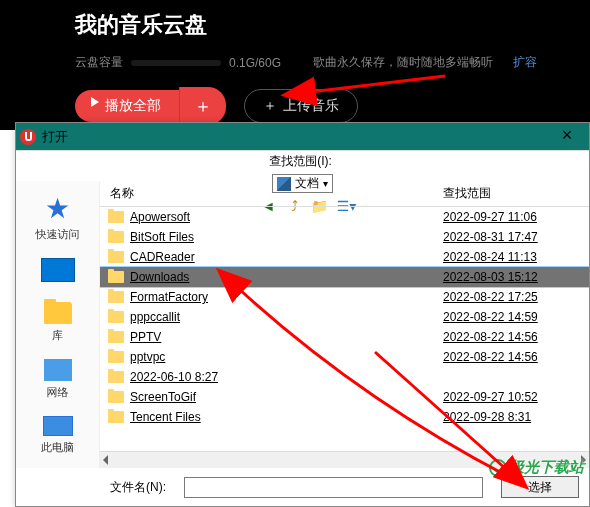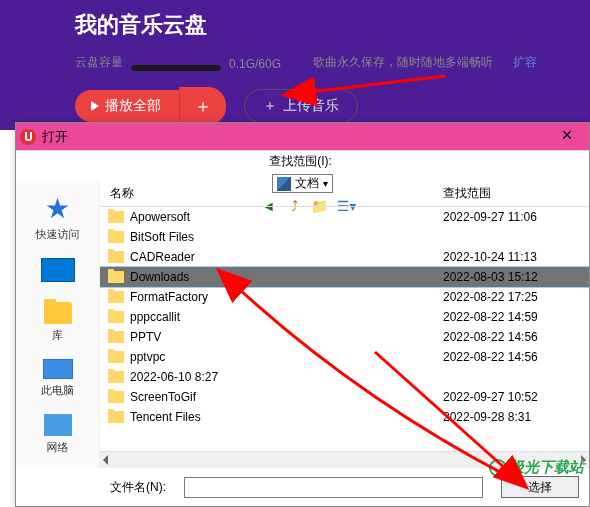--- a/index.html
+++ b/index.html
@@ -1,32 +1,32 @@
 <!DOCTYPE html>
 <html><head>
 <meta charset="utf-8">
 <style>
 * { margin: 0; padding: 0; box-sizing: border-box; }
 body { width: 590px; height: 507px; font-family: "Microsoft YaHei", "PingFang SC", sans-serif; position: relative; overflow: hidden; background: #fff; }
 
 
-.cloud-bg { background: #4c1d95; height: 130px; padding-top: 10px; }
+.cloud-bg { background: #000000; height: 130px; padding-top: 10px; }
 .cloud-title { color: #fff; font-size: 22px; font-weight: bold; margin-left: 75px; }
-.cloud-info { color: #888; font-size: 12px; margin-left: 75px; margin-top: 14px; display: flex; align-items: flex-end; gap: 8px; }
+.cloud-info { color: #888; font-size: 12px; margin-left: 75px; margin-top: 14px; display: flex; align-items: center; gap: 8px; }
 .capacity-bar { width: 90px; height: 6px; background: #1a1a1a; border-radius: 3px; display: inline-block; }
 .expand-link { color: #5b8fd6; margin-left: 12px; }
 .cloud-buttons { margin-left: 75px; margin-top: 16px; display: flex; align-items: center; gap: 10px; }
-.play-all { background: #ec4141; color: #fff; border: none; border-radius: 18px 0 0 18px; padding: 7px 18px 7px 16px; font-size: 14px; display: flex; align-items: center; gap: 6px; cursor: pointer; }
+.play-all { background: #ec4141; color: #fff; border: none; border-radius: 18px 0 0 18px; padding: 7px 18px 7px 16px; font-size: 14px; display: flex; align-items: flex-start; gap: 6px; cursor: pointer; }
 .play-add { background: #ec4141; color: #fff; border: none; border-left: 1px solid #d63030; border-radius: 0 18px 18px 0; padding: 7px 14px; font-size: 18px; cursor: pointer; margin-left: -10px; }
 .upload-music { background: transparent; border: 1px solid #555; color: #ddd; border-radius: 18px; padding: 7px 18px; font-size: 14px; display: flex; align-items: center; gap: 6px; cursor: pointer; margin-left: 8px; }
 .play-icon { width: 0; height: 0; border-left: 8px solid #fff; border-top: 5px solid transparent; border-bottom: 5px solid transparent; }
 
 
 .dialog { position: absolute; top: 122px; left: 15px; width: 575px; height: 385px; background: #fff; border: 1px solid #888; box-shadow: 2px 2px 8px rgba(0,0,0,0.3); }
-.dialog-titlebar { height: 28px; background: #ec4899; border-bottom: 1px solid #ddd; display: flex; align-items: center; padding: 0 4px; }
+.dialog-titlebar { height: 28px; background: #0f766e; border-bottom: 1px solid #ddd; display: flex; align-items: center; padding: 0 4px; }
 .dialog-icon { width: 16px; height: 16px; background: #e03030; border-radius: 50%; margin-right: 6px; position: relative; }
 .dialog-icon::after { content: ''; position: absolute; left: 5px; top: 3px; width: 3px; height: 7px; border: 2px solid #fff; border-top: none; border-radius: 0 0 3px 3px; }
 .dialog-title { font-size: 13px; flex: 1; }
 .dialog-close { width: 36px; height: 28px; text-align: center; line-height: 24px; font-size: 18px; cursor: pointer; }
 
 .dialog-toolbar { height: 30px; display: flex; align-items: center; padding: 2px 8px; gap: 4px; font-size: 12px; flex-direction: column; }
 .lookin-label { margin-right: 4px; }
 .lookin-select { flex: 1; max-width: 250px; height: 22px; border: 1px solid #7a7a7a; display: flex; align-items: center; padding: 0 4px; gap: 4px; background: #fff; }
 .doc-icon { width: 14px; height: 14px; background: linear-gradient(135deg, #3b7fc4 50%, #2a5a8a 50%); }
 .lookin-arrow { margin-left: auto; font-size: 10px; }
@@ -42,21 +42,21 @@
 .si-lib { background: #ffc83d; width: 28px; height: 22px; border-radius: 1px 3px 1px 1px; position: relative; }
 .si-lib::before { content:''; position:absolute; top:-3px; left:0; width:12px; height:4px; background:#ffc83d; border-radius: 1px 1px 0 0; }
 .si-pc { background: #3a8de0; width: 30px; height: 20px; border: 1px solid #2670d8; }
 .si-net { background: #4a9ee8; width: 28px; height: 22px; }
 
 .file-area { flex: 1; display: flex; flex-direction: column; }
 .file-header { display: flex; border-bottom: 1px solid #ddd; font-size: 12px; padding: 4px 0; }
 .col-name { padding-left: 10px; flex: 1; }
 .col-date { width: 146px; }
 .file-list { flex: 1; overflow: hidden; }
-.file-row { display: flex; font-size: 12px; height: 20px; align-items: center; cursor: pointer; }
+.file-row { display: flex; font-size: 12px; height: 20px; align-items: center; cursor: pointer; text-decoration: underline; }
 .file-row.selected { background: #737373; outline: 1px solid #99d1ff; }
 .folder-icon { width: 16px; height: 12px; background: #ffd76a; border-radius: 0 1px 1px 1px; margin-left: 8px; margin-right: 6px; position: relative; }
 .folder-icon::before { content:''; position:absolute; top:-2px; left:0; width:6px; height:3px; background:#ffd76a; border-radius:1px 1px 0 0; }
 .file-name { flex: 1; }
 .file-date { width: 146px; }
 .scrollbar-h { height: 17px; background: #f0f0f0; border-top: 1px solid #ddd; position: relative; }
 .scrollbar-h::before, .scrollbar-h::after { content:''; position:absolute; top:3px; width:10px; height:10px; }
 .scrollbar-h::before { left:3px; border-right:5px solid #666; border-top:5px solid transparent; border-bottom:5px solid transparent; width:0; height:0; }
 .scrollbar-h::after { right:3px; border-left:5px solid #666; border-top:5px solid transparent; border-bottom:5px solid transparent; width:0; height:0; }
 
@@ -126,48 +126,49 @@
           <div>快速访问</div>
         </div>
         <div class="sidebar-item">
           <div class="sidebar-icon si-desktop"></div>
         </div>
         <div class="sidebar-item">
           <div class="sidebar-icon si-lib"></div>
           <div>库</div>
         </div>
         <div class="sidebar-item">
+          <div class="sidebar-icon si-net"></div>
+          <div>网络</div>
+        </div>
+        <div class="sidebar-item">
           <div class="sidebar-icon si-pc"></div>
           <div>此电脑</div>
-        </div>
-        <div class="sidebar-item">
-          <div class="sidebar-icon si-net"></div>
-          <div>网络</div>
         </div>
       </div>
 
     <div class="file-area">
       <div class="file-header">
         <div class="col-name">名称</div>
         <div class="col-date">查找范围</div>
       </div>
       <div class="file-list" id="file-list">
           <div class="file-row">
             <span class="folder-icon"></span>
             <span class="file-name">Apowersoft</span>
             <span class="file-date">2022-09-27 11:06</span>
           </div>
           <div class="file-row">
             <span class="folder-icon"></span>
             <span class="file-name">BitSoft Files</span>
+            <span class="file-date">2022-08-31 17:47</span>
           </div>
           <div class="file-row">
             <span class="folder-icon"></span>
             <span class="file-name">CADReader</span>
-            <span class="file-date">2022-10-24 11:13</span>
+            <span class="file-date">2022-08-24 11:13</span>
           </div>
           <div class="file-row selected">
             <span class="folder-icon"></span>
             <span class="file-name">Downloads</span>
             <span class="file-date">2022-08-03 15:12</span>
           </div>
           <div class="file-row">
             <span class="folder-icon"></span>
             <span class="file-name">FormatFactory</span>
             <span class="file-date">2022-08-22 17:25</span>

